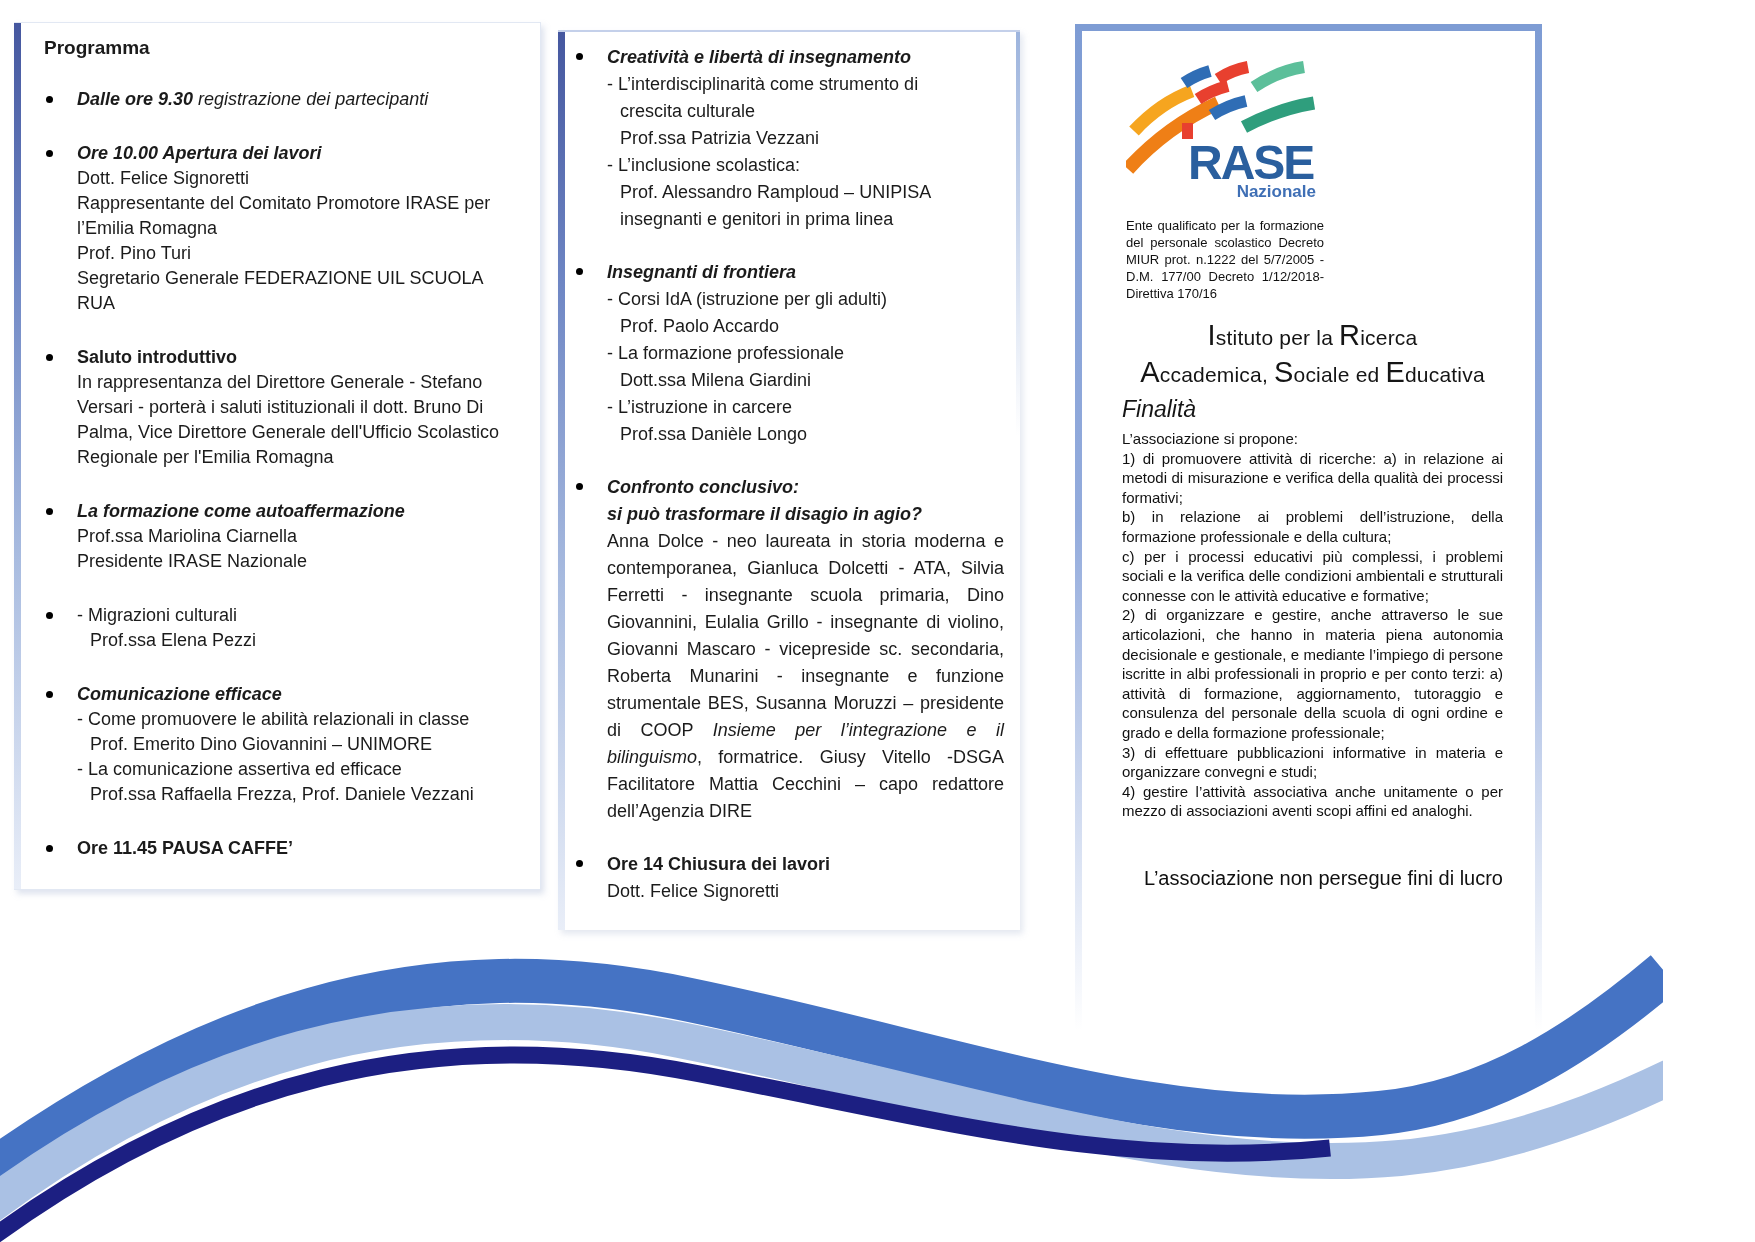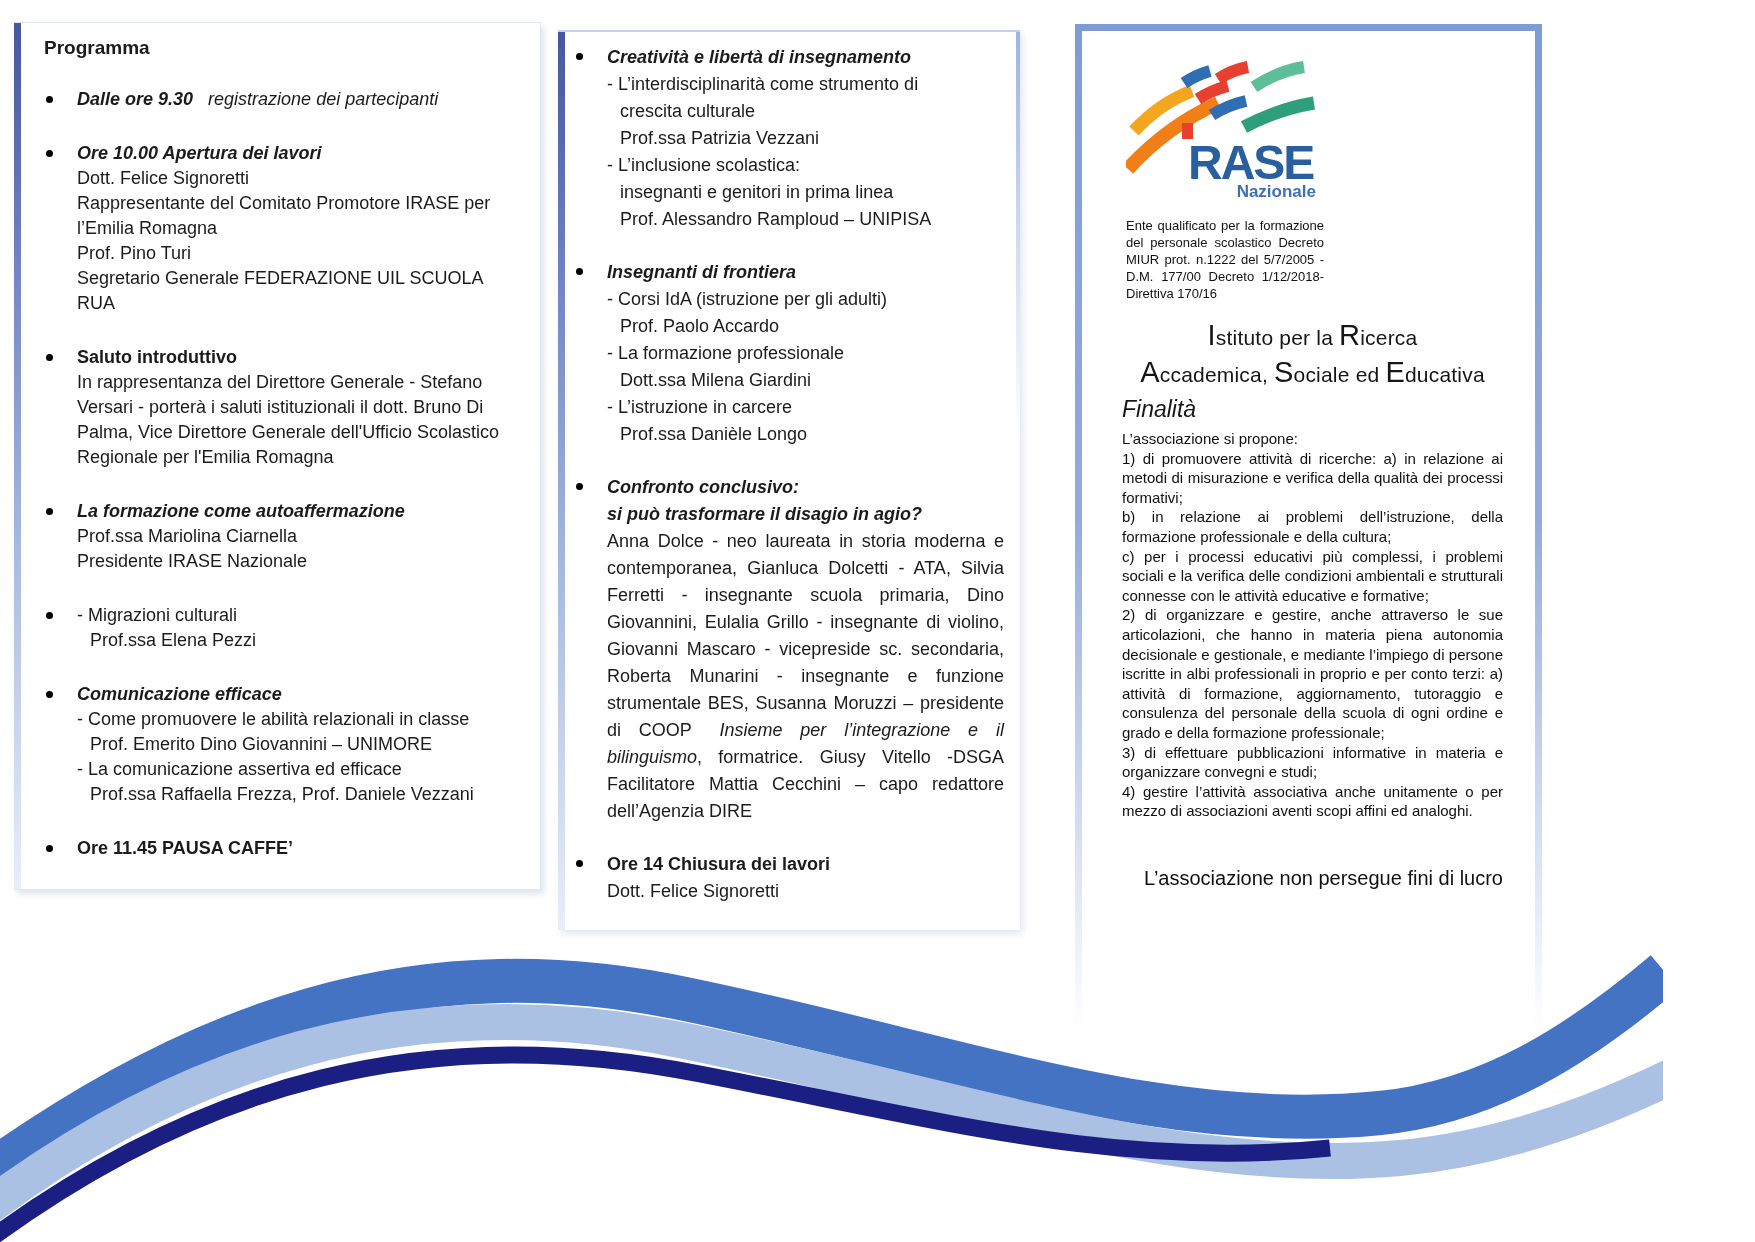--- a/index.html
+++ b/index.html
@@ -22,21 +22,21 @@
   
   .panel-inner-left{padding:14px 18px 0 30px;}
   .panel-inner-mid{padding:12px 16px 0 16px;}
   .ptitle{font-weight:bold;font-size:19px;margin-bottom:28px;}
   .pitem{display:flex;margin-bottom:29px;font-size:18px;line-height:25px;}
   .panel-inner-mid .pitem{font-size:18px;line-height:27px;margin-bottom:26px;}
   .bullet{flex:0 0 7px;width:7px;height:7px;border-radius:50%;background:#000;margin:9px 24px 0 2px;}
   .itext{flex:1;min-width:0;}
   .t-bi{font-weight:bold;font-style:italic;}
   .t-b{font-weight:bold;}
-  .t-i{font-style:italic;padding-left:10px;}
+  .t-i{font-style:italic;}
   .cont{margin-left:13px;}
   .jpara{text-align:justify;}
   
   .logo-box{margin:26px 0 0 44px;width:205px;}
   .accred{margin:8px 0 0 44px;width:198px;font-size:13px;line-height:17px;text-align:justify;
         font-family:"Liberation Sans", sans-serif;color:#111;}
   .rcontent{padding:0 32px 0 40px;}
   .headings{margin-top:16px;text-align:center;font-weight:400;color:#151515;}
   .hline{font-size:21px;line-height:34px;letter-spacing:.2px;}
   .cap{font-size:29px;}
@@ -119,22 +119,22 @@
     <div class="panel-inner-mid">
 
       <div class="pitem">
         <span class="bullet"></span>
         <div class="itext">
           <div class="t-bi">Creatività e libertà di insegnamento</div>
           <div>- L’interdisciplinarità come strumento di</div>
           <div class="cont">crescita culturale</div>
           <div class="cont">Prof.ssa Patrizia Vezzani</div>
           <div>- L’inclusione scolastica:</div>
+          <div class="cont">Prof. Alessandro Ramploud – UNIPISA</div>
           <div class="cont">insegnanti e genitori in prima linea</div>
-          <div class="cont">Prof. Alessandro Ramploud – UNIPISA</div>
         </div>
       </div>
 
       <div class="pitem">
         <span class="bullet"></span>
         <div class="itext">
           <div class="t-bi">Insegnanti di frontiera</div>
           <div>- Corsi IdA (istruzione per gli adulti)</div>
           <div class="cont">Prof. Paolo Accardo</div>
           <div>- La formazione professionale</div>

